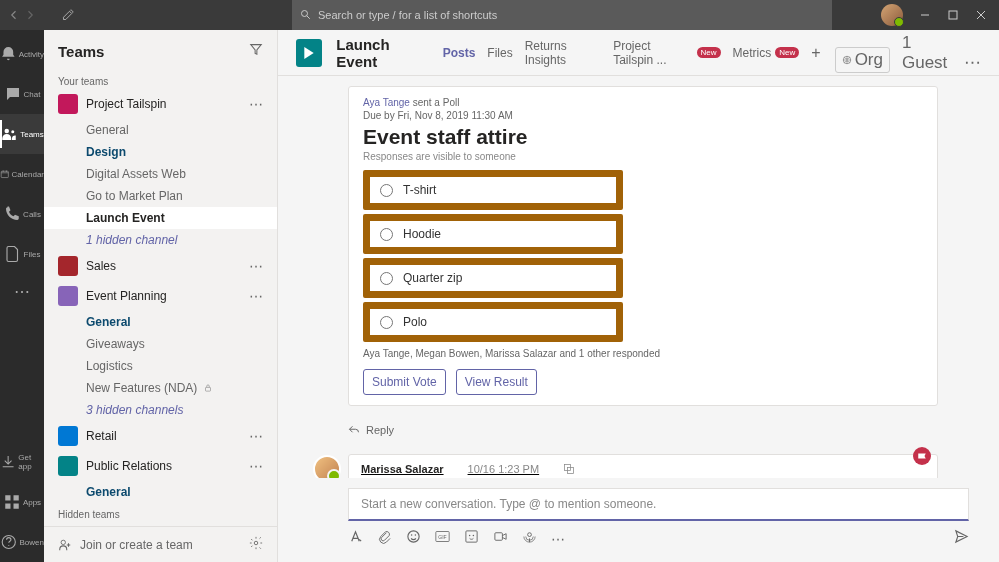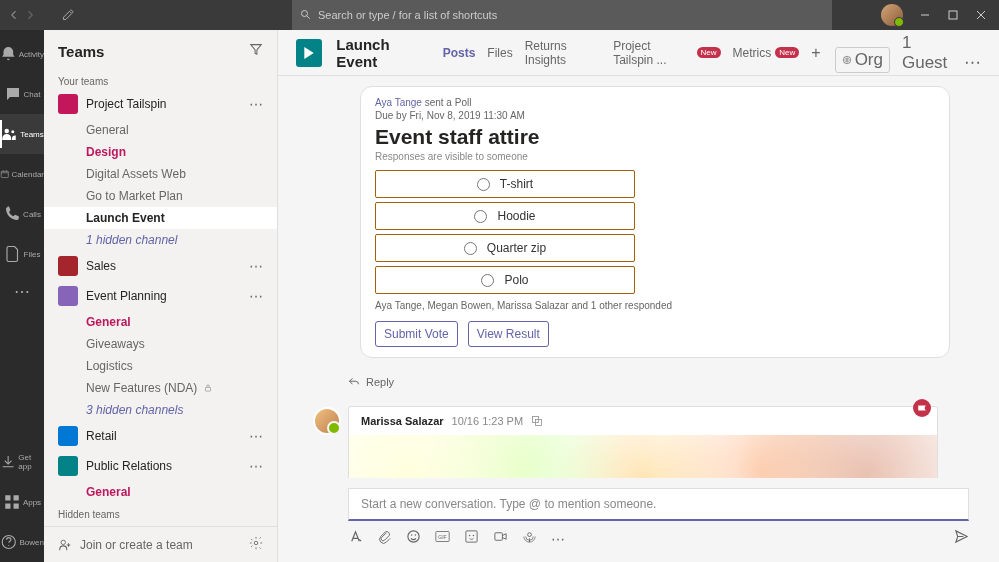--- a/index.html
+++ b/index.html
@@ -34,56 +34,56 @@
 .teams-header svg { width: 14px; height: 14px; fill: #666; }
 .teams-section-label { font-size: 10px; color: #666; padding: 4px 14px 2px;}
 .teams-list { flex: 1; overflow-y: auto; }
 .team-row { display: flex; align-items: center; padding: 5px 14px; gap: 8px; cursor: pointer; font-size: 12px; color: #252423; justify-content: space-between; }
 .team-row-left { display:flex; align-items:center; gap:8px; }
 .team-icon { width: 20px; height: 20px; border-radius: 3px; display:flex;align-items:center;justify-content:center;font-size:10px;color:#fff; flex-shrink:0; }
 .team-icon.pink {  background:#c2185b;} .team-icon.red{background:#a4262c;} .team-icon.purple{background:#8764b8;} .team-icon.blue{background:#0078d4;} .team-icon.teal{background:#038387;}
 .team-more { color:#666; font-size:14px; }
 .channel-row { padding: 4px 14px 4px 42px; font-size: 12px; color: #666; cursor: pointer; display:flex; align-items:center; gap:6px;}
 .channel-row.active { background:#fff; color:#252423; font-weight:600;}
-.channel-row.bold { font-weight:700; color:#be185d;}
+.channel-row.bold { font-weight:700; color:#0c4a6e;}
 .channel-row.italic { font-style: italic; color:#6264a7;}
 .hidden-teams-label { font-size:10px; color:#666; padding:6px 14px;}
 .teams-footer { height: 36px; border-top:1px solid #e1dfdd; display:flex;align-items:center;padding:16px 14px;gap:8px;font-size:12px;color:#666;justify-content:space-between;}
 .teams-footer-left{display:flex;align-items:center;gap:8px;}
 
 .content { flex: 1; display: flex; flex-direction: column; background: #f5f5f5; overflow:hidden;}
 .channel-header { height: 46px; background: #f5f5f5; display: flex; align-items: center; padding: 0 18px; border-bottom: 1px solid #e1dfdd; gap: 14px; }
 .channel-avatar { width: 28px; height: 28px; border-radius: 3px; background:#038387;display:flex;align-items:center;justify-content:center;}
 .channel-title { font-size: 15px; font-weight: 700; color: #252423; }
 .tabs { display: flex; gap: 12px; font-size: 12px; color: #666; align-items:center;}
 .tab { cursor: pointer; display:flex;align-items:center;gap:4px;}
 .tab.active { color: #6264a7; font-weight:600;}
 .new-badge { background:#c4314b;color:#fff;font-size:8px;padding:1px 4px;border-radius:7px;}
 .tab-add { font-size:16px;color:#666;}
 .header-right { margin-left:auto;display:flex;align-items:flex-end;gap:12px;font-size:17px;color:#666;}
 .org-pill{display:flex;align-items:center;gap:3px;border:1px solid #ccc;border-radius:3px;padding:2px 6px;}
 
 .messages { flex: 1; overflow-y: auto; padding: 10px 30px 10px 50px; display:flex;flex-direction:column;gap:12px;}
-.poll-card { background:#fff; border:1px solid #e1dfdd; border-radius:12px; padding:10px 14px; margin-left:32px; width:590px;}
+.poll-card { background:#fff; border:1px solid #e1dfdd; border-radius:3px; padding:10px 14px; margin-left:20px; width:590px;}
 .poll-meta { font-size:10px;color:#666;margin-bottom:2px;}
 .poll-meta .sender{color:#6264a7;}
 .poll-title { font-size:21px; font-weight:600;color:#252423;margin:4px 0 2px;}
 .poll-sub { font-size:10px;color:#888;margin-bottom:8px;}
-.poll-option { display:flex;align-items:center;gap:10px;padding:6px 2px;font-size:12px;color:#333;border:1px solid #a16207;border-radius:2px;margin-bottom:4px;width:260px;justify-content:center;}
+.poll-option { display:flex;align-items:center;gap:10px;padding:6px 10px;font-size:12px;color:#333;border:7px solid #a16207;border-radius:2px;margin-bottom:4px;width:260px;}
 .poll-option input{margin:0;}
 .poll-responded { font-size:10px;color:#666;margin:6px 0 10px;}
 .poll-actions { display:flex;gap:10px;}
 .poll-btn { padding:5px 8px;font-size:12px;border:1px solid #6264a7;background:#fff;color:#6264a7;border-radius:3px;cursor:pointer;}
 .reply-row { font-size:11px;color:#666;padding:6px 0;display:flex;align-items:center;gap:6px;margin-left:20px;}
 
 .post-card { background:#fff;border:1px solid #e1dfdd;border-radius:3px;margin-left:20px;width:590px;position:relative;}
 .post-avatar { width:28px;height:28px;border-radius:50%;background:linear-gradient(135deg,#f0c080,#c08050);position:absolute;left:-36px;top:0;border:2px solid #fff;}
 .post-avatar::after { content:'';position:absolute;bottom:-2px;right:-2px;width:10px;height:10px;background:#7fba00;border-radius:50%;border:2px solid #f5f5f5;}
 .post-tag{position:absolute;right:6px;top:-8px;width:18px;height:18px;background:#c4314b;border-radius:50%;display:flex;align-items:center;justify-content:center;}
-.post-header { display:flex;align-items:center;gap:8px;padding:8px 12px;font-size:11px;}
+.post-header { display:flex;align-items:center;gap:24px;padding:8px 12px;font-size:11px;text-decoration:underline;}
 .post-sender { font-weight:600;color:#252423;}
 .post-time { color:#888;}
 .post-banner { height:80px;background:linear-gradient(90deg,#2a4d3a 0%,#4a7050 15%,#8ab060 30%,#d4d070 45%,#b08850 60%,#605040 75%,#403530 90%);background-image:radial-gradient(circle at 10% 50%,rgba(255,255,200,0.6) 0%,transparent 30%),radial-gradient(circle at 30% 40%,rgba(200,255,150,0.5) 0%,transparent 25%),radial-gradient(circle at 50% 60%,rgba(255,200,100,0.5) 0%,transparent 30%),radial-gradient(circle at 70% 45%,rgba(255,150,80,0.4) 0%,transparent 25%),radial-gradient(circle at 88% 50%,rgba(200,100,60,0.4) 0%,transparent 25%);}
 
 .composer-area { padding:10px 30px 14px 70px;}
 .composer { background:#fff;border:1px solid #e1dfdd;border-bottom:2px solid #6264a7;padding:8px 12px;font-size:12px;color:#888;}
 .composer-toolbar { display:flex;align-items:center;gap:14px;padding:8px 0 0;color:#666;}
 .composer-toolbar svg{width:15px;height:15px;fill:#666;}
 .composer-more{font-size:14px;}
 .send-btn { margin-left:auto;}

